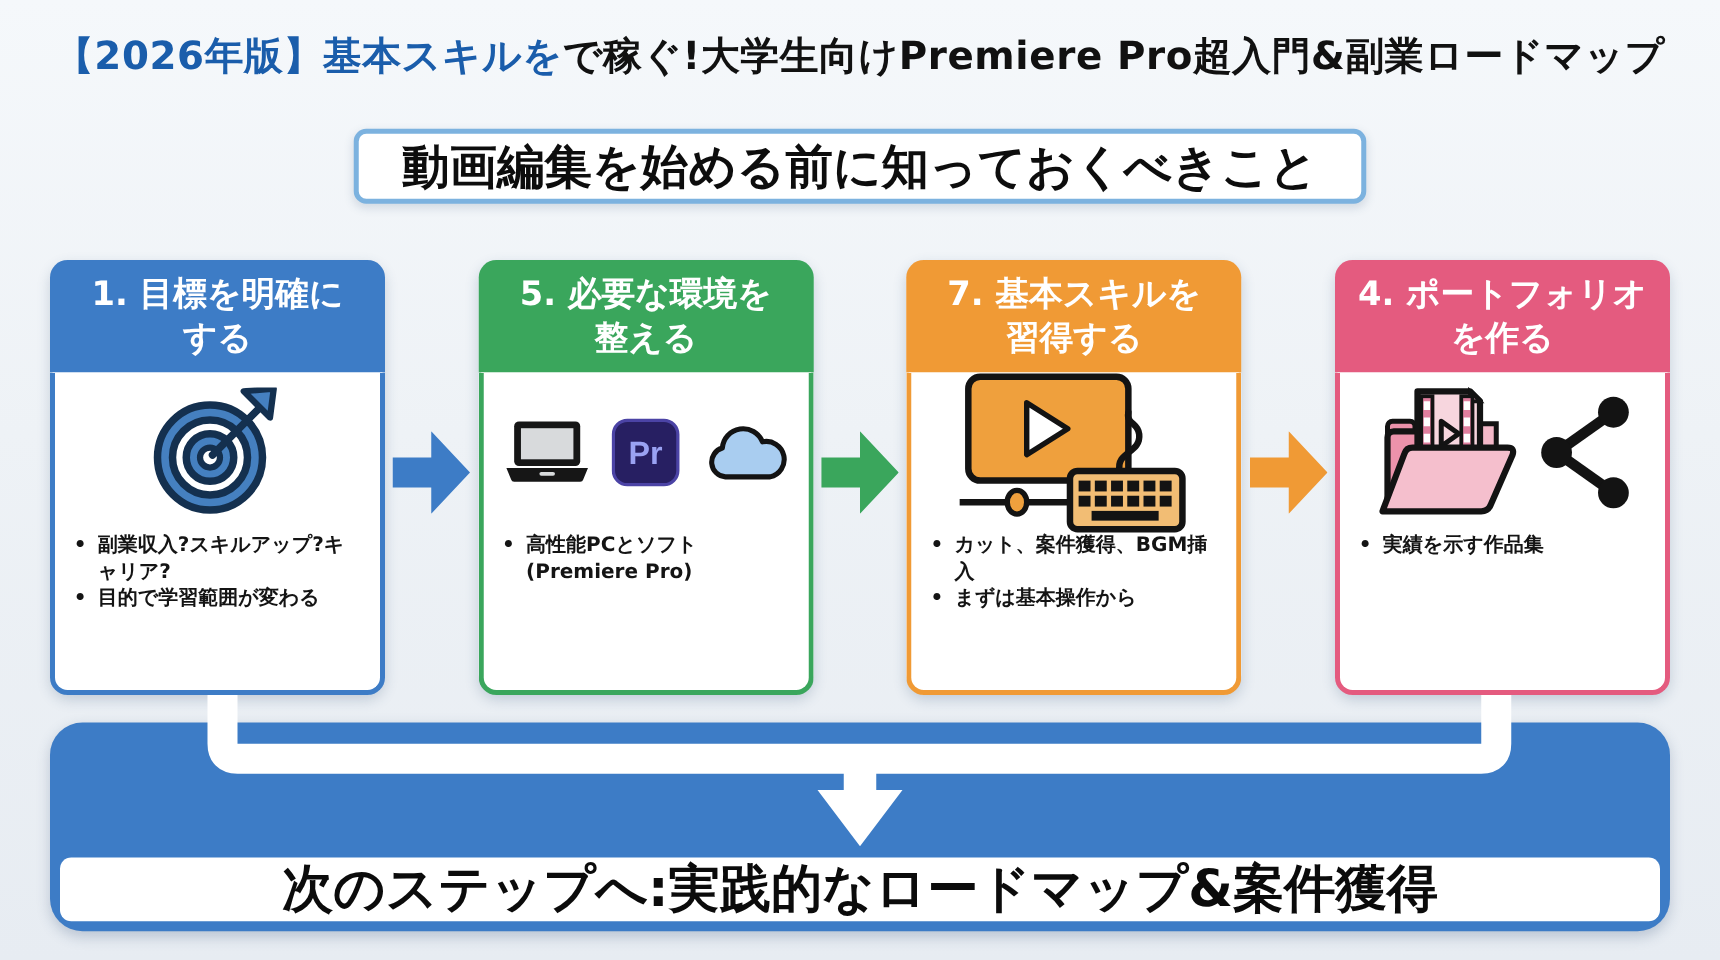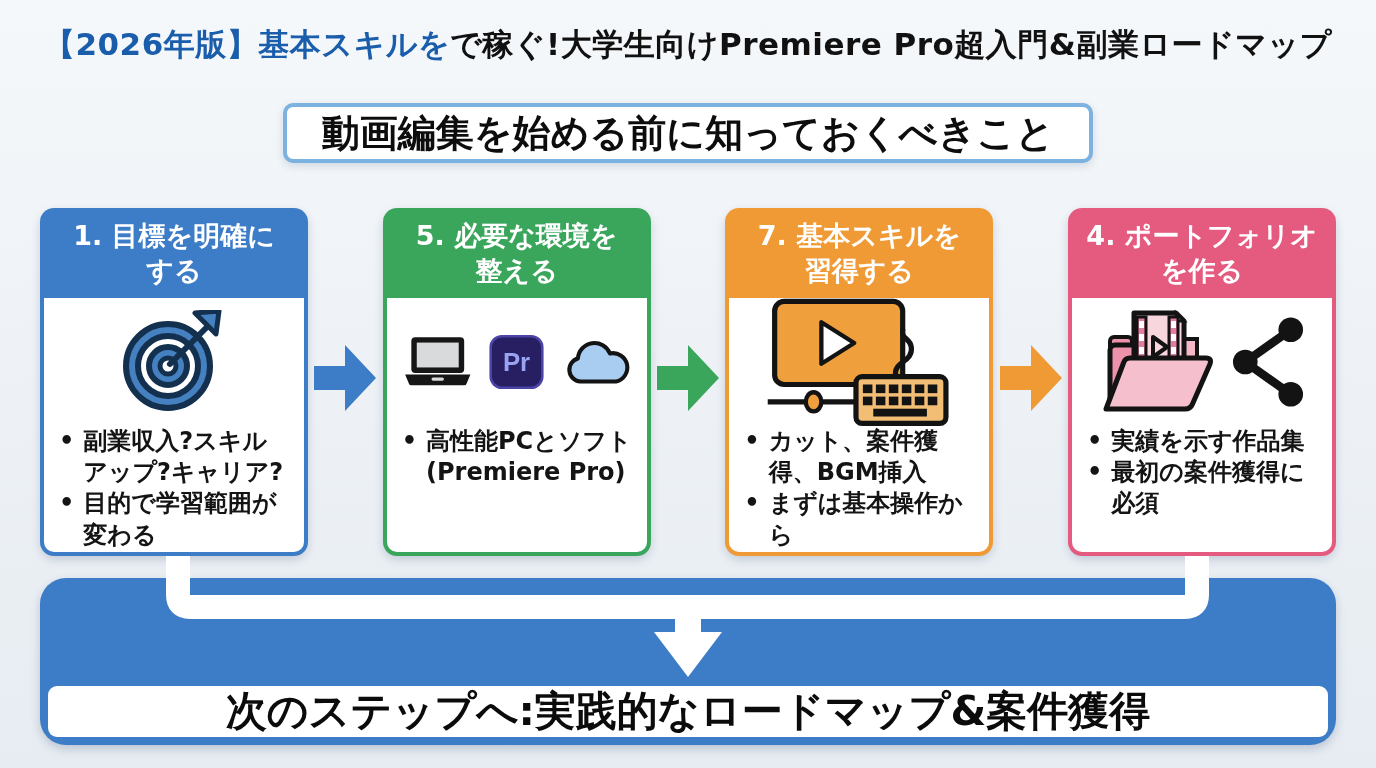--- a/index.html
+++ b/index.html
@@ -24,21 +24,21 @@
   .card{width:268px;height:348px;border-radius:16px;background:#fff;
     box-shadow:0 4px 10px rgba(50,80,120,.22);display:flex;flex-direction:column;box-sizing:border-box;}
   .card-head{height:90px;flex:0 0 90px;background:var(--c);border-radius:14px 14px 0 0;
     color:#fff;font-size:27px;font-weight:bold;line-height:1.3;text-align:center;
     display:flex;flex-direction:column;align-items:center;justify-content:center;}
   .card-body{flex:1;border:4px solid var(--c);border-top:none;border-radius:0 0 14px 14px;
     background:#fff;padding:4px 15px 0;display:flex;flex-direction:column;box-sizing:border-box;}
   .icons{height:120px;flex:0 0 120px;display:flex;align-items:center;justify-content:center;
     gap:16px;overflow:visible;}
   .bullets{list-style:none;margin:4px 0 0;padding:0;
-    font-size:24px;font-weight:bold;color:#141414;line-height:1.3;}
+    font-size:16px;font-weight:bold;color:#141414;line-height:1.3;}
   .bullets li{display:flex;gap:9px;}
   .bullets li::before{content:"•";flex:0 0 auto;}
   
   .flow-arrow{margin-top:137px;color:var(--c);flex:0 0 auto;}
   .flow-arrow svg{display:block;width:62px;height:66px;}
   
   .bottom-panel{position:absolute;left:40px;top:578px;width:1296px;height:167px;
     background:#3d7cc6;border-radius:26px;box-shadow:0 4px 10px rgba(50,80,120,.25);}
   .connector{position:absolute;left:0;top:540px;width:1376px;height:160px;pointer-events:none;}
   .footer-bar{position:absolute;left:48px;top:686px;width:1280px;height:51px;
@@ -207,23 +207,20 @@
             <line x1="14" y1="48" x2="62" y2="82" stroke="#131313" stroke-width="9"></line>
             <circle cx="14" cy="48" r="13" fill="#131313"></circle>
             <circle cx="62" cy="14" r="13" fill="#131313"></circle>
             <circle cx="62" cy="82" r="13" fill="#131313"></circle>
           </svg>
         </div>
         <ul class="bullets">
           <li>
               <span>実績を示す作品集</span>
             </li>
-          <li>
-              <span>最初の案件獲得に必須</span>
-            </li>
         </ul>
       </div>
     </section>
 
   </div>
 
   <div class="bottom-panel" style="background: rgb(61, 124, 198);"></div>
 
   <svg class="connector" viewBox="0 0 1376 160">
     <path d="M178 16 V55 Q178 67 190 67 H1185 Q1197 67 1197 55 V16" fill="none" stroke="#ffffff" stroke-width="24"></path>

